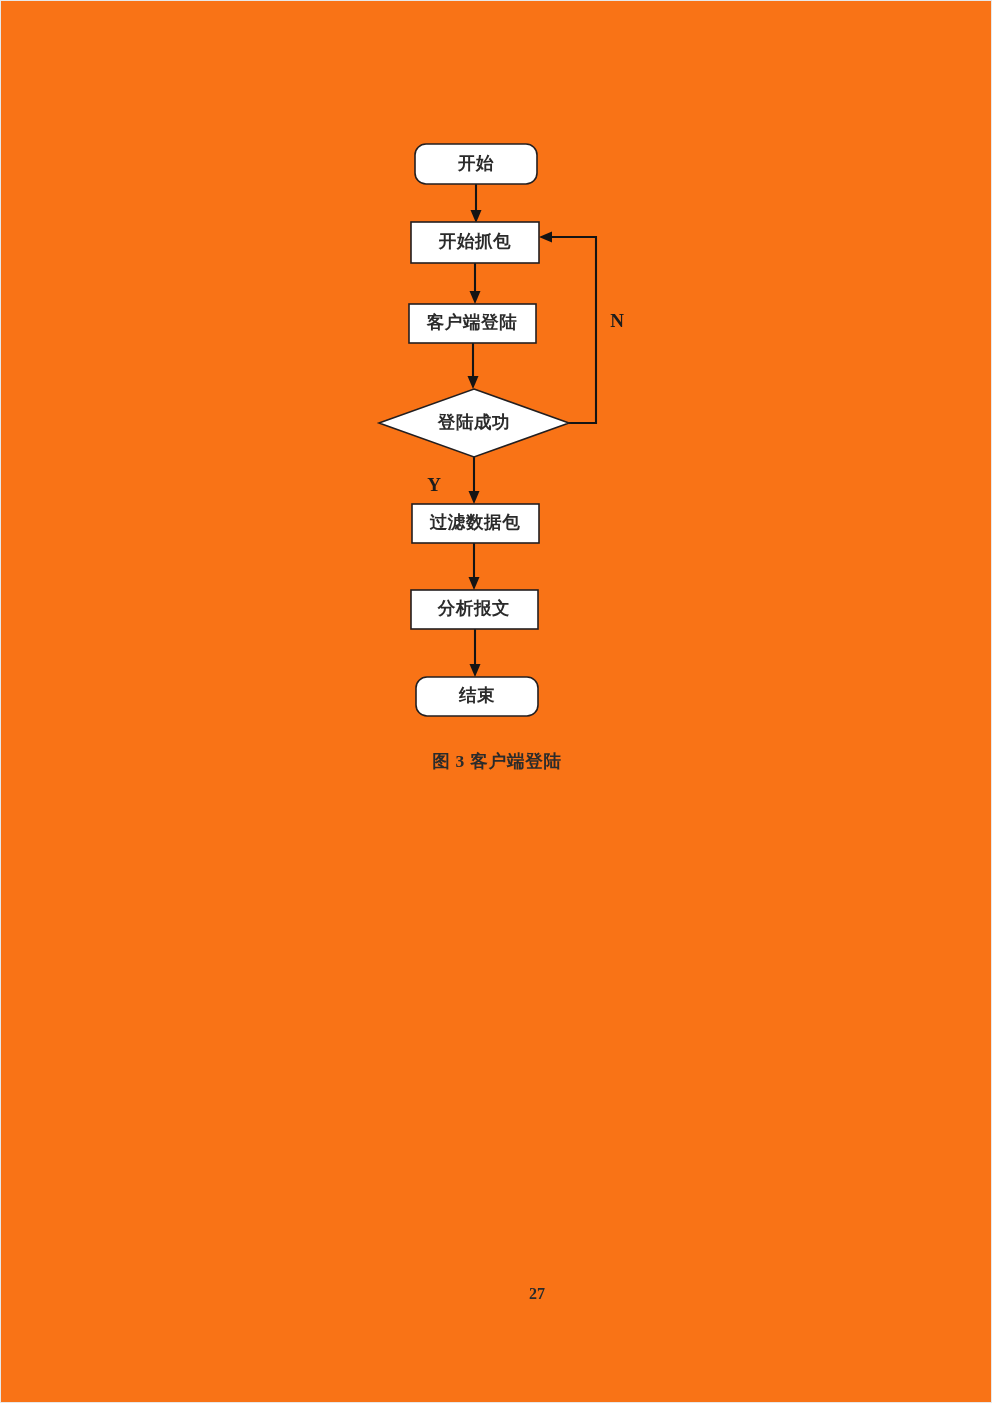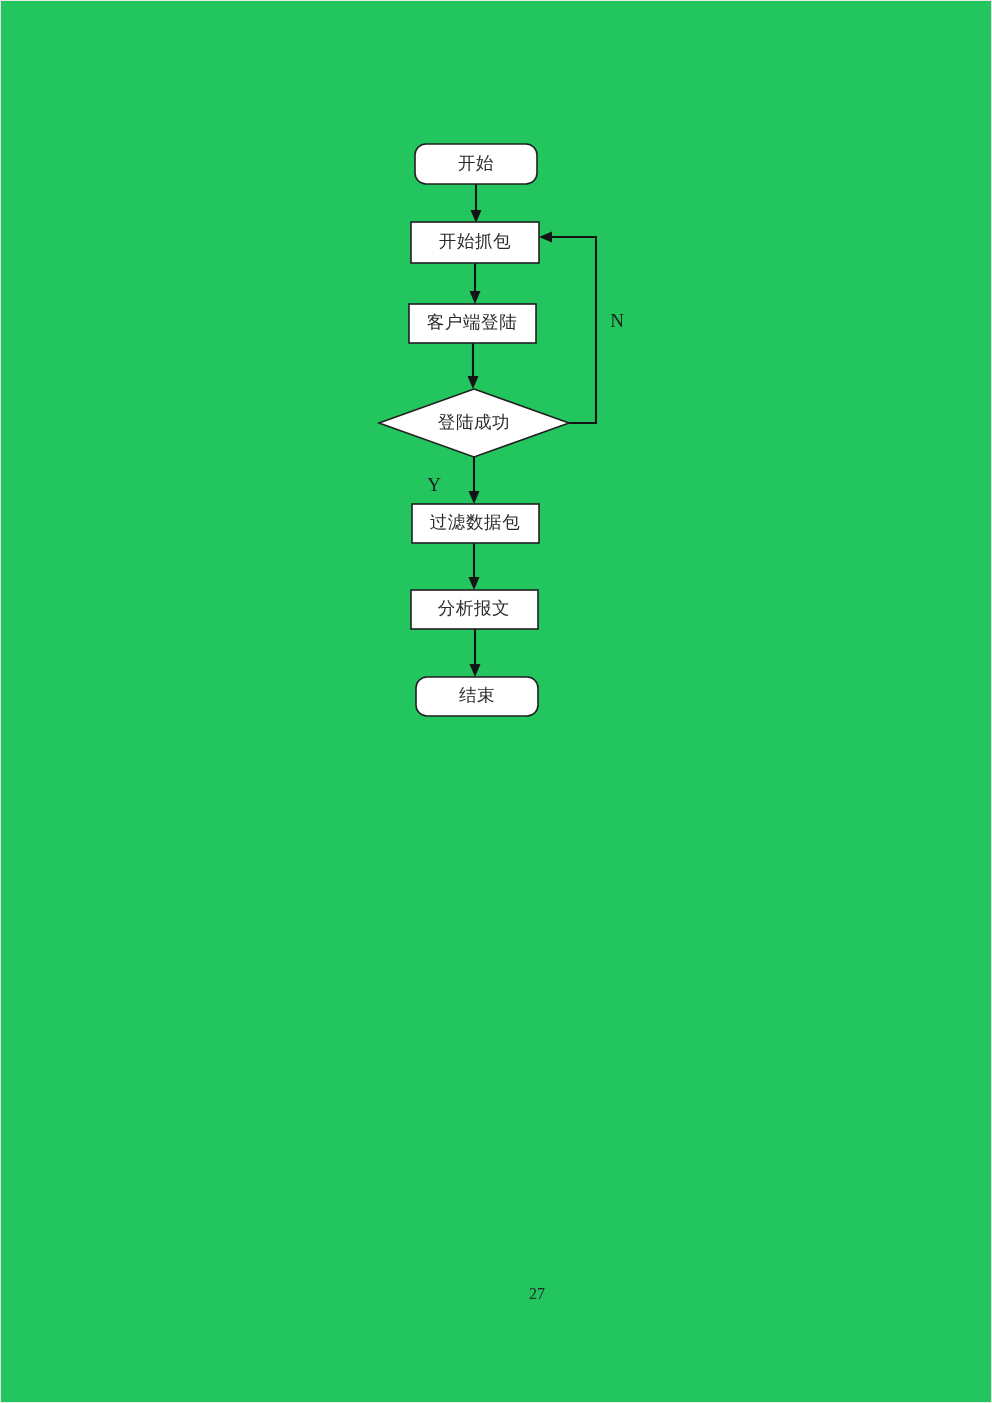--- a/index.html
+++ b/index.html
@@ -11,23 +11,24 @@
     width: 992px;
     height: 1403px;
     position: relative;
     font-family: "Liberation Serif", "DejaVu Serif", serif;
     color: #1a1a1a;
     overflow: hidden;
   }
   #page {
     position: absolute;
     inset: 0;
-    background: #22c55e;
+    background: #f97316;
     box-sizing: border-box;
     border: 1px solid #e8e8e8;
+    font-weight: bold;
   }
   #flow-svg {
     position: absolute;
     left: 0;
     top: 0;
     width: 992px;
     height: 820px;
   }
   .node-shape {
     fill: #ffffff;
@@ -158,16 +159,17 @@
     <g>
       <rect class="node-shape" x="415" y="676" width="122" height="39" rx="11" ry="11"></rect>
       <text class="node-label" x="476" y="696">结束</text>
     </g>
 
     <text class="branch-label" x="433" y="486">Y</text>
     <text class="branch-label" x="616" y="322">N</text>
 
   </svg>
 
+  <div id="figure-caption">图 3 客户端登陆</div>
 
   <div id="page-number">27</div>
 
 </div>
 
 </body></html>

